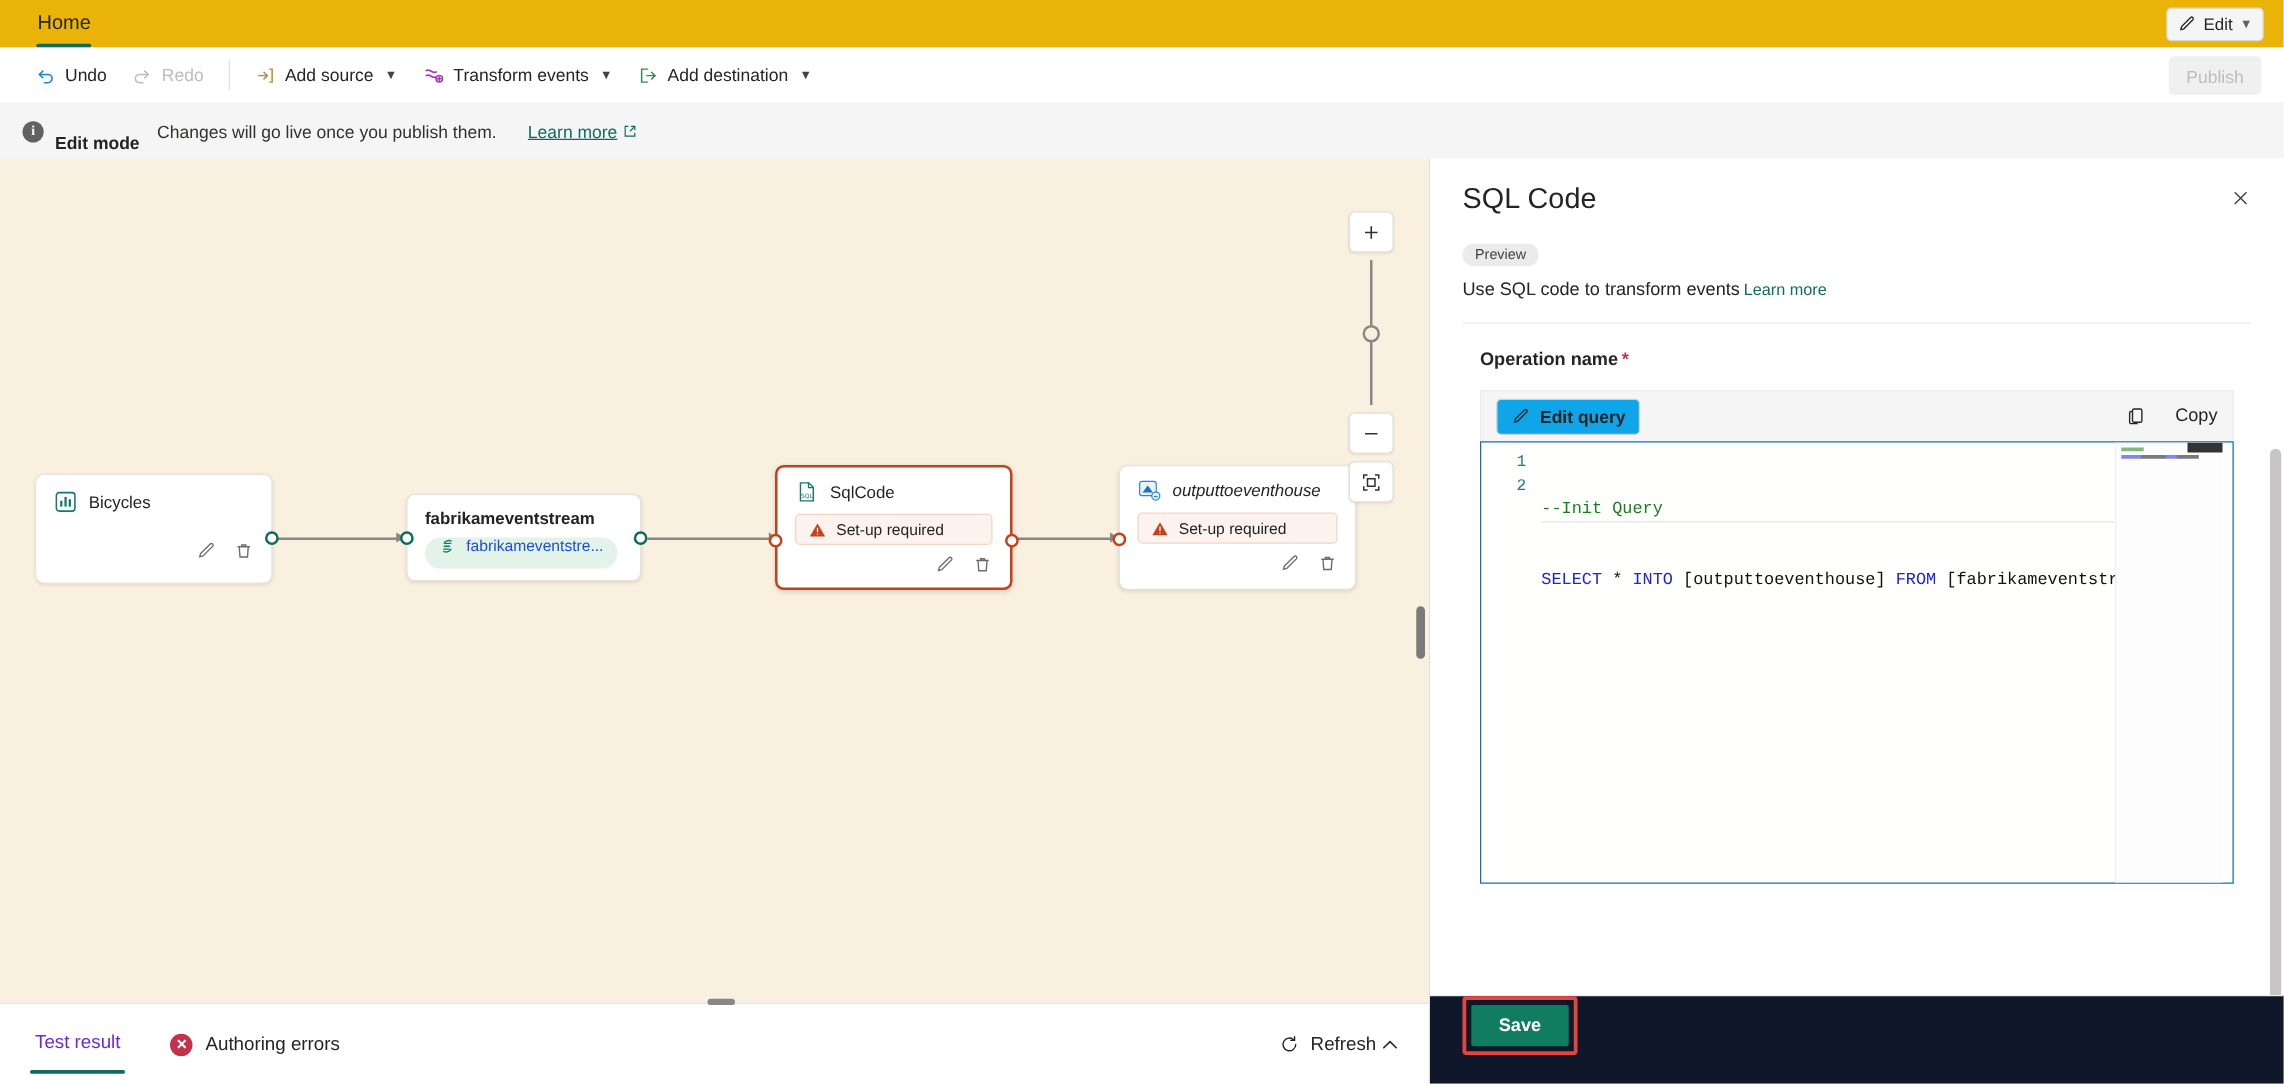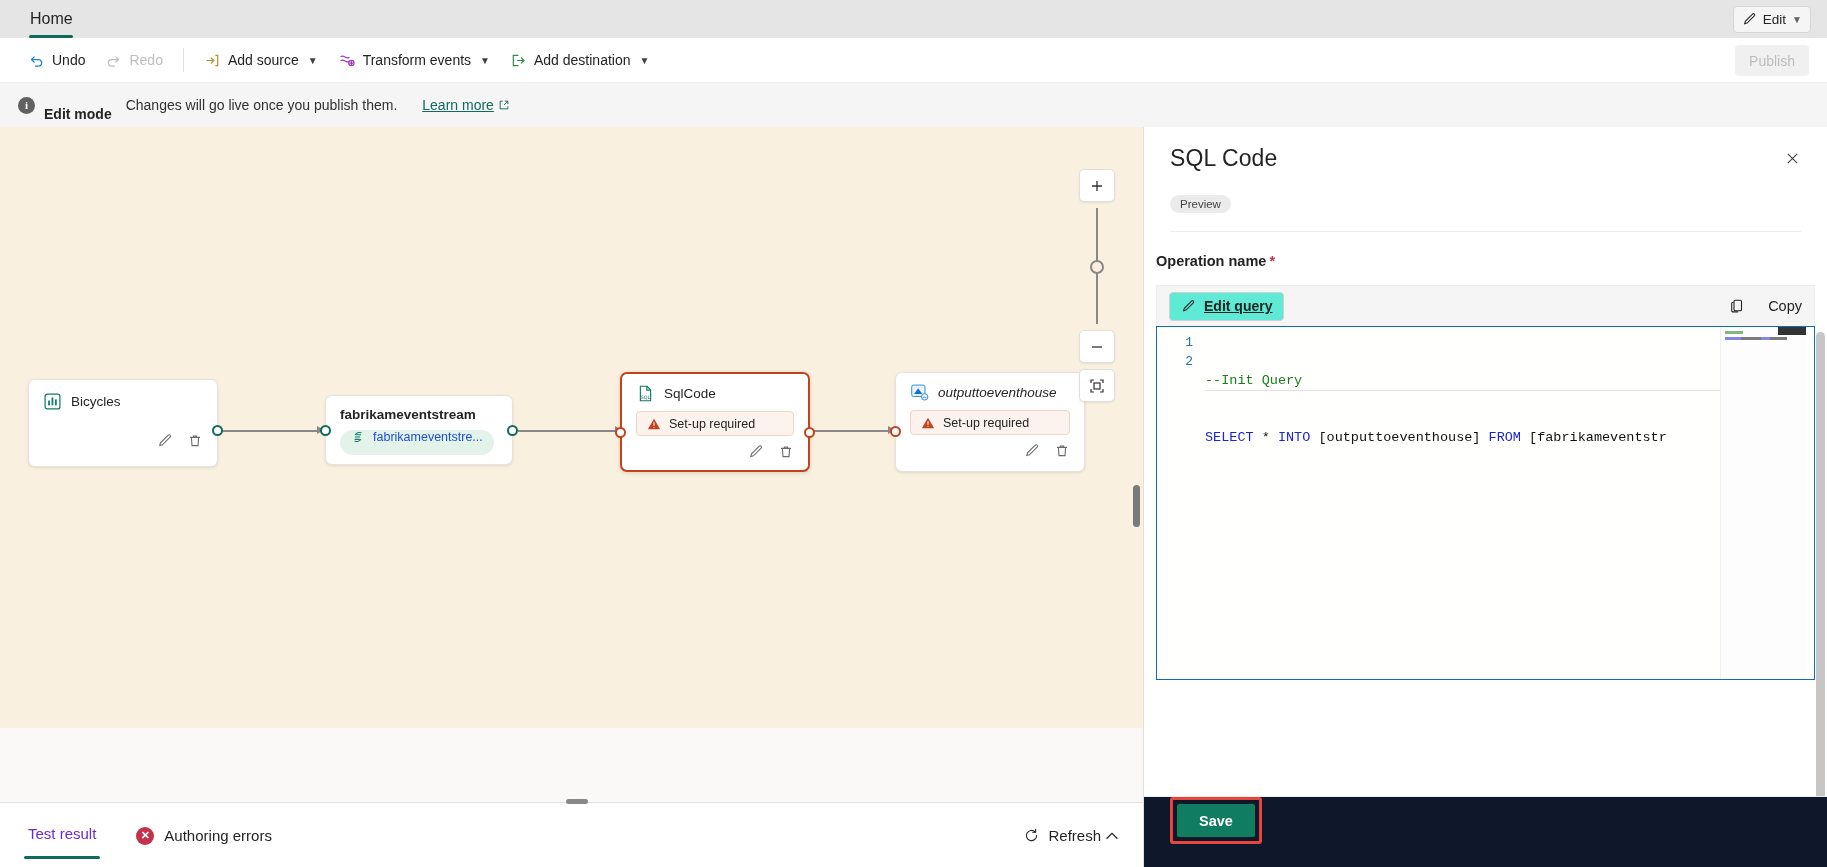--- a/index.html
+++ b/index.html
@@ -8,21 +8,21 @@
     font-family:"Liberation Sans", sans-serif;
     background:#ffffff;
     overflow:hidden;
     -webkit-font-smoothing:antialiased;
   }
   .app { position:relative; width:1827px; height:867px; background:#faf9f8; }
 
   
   .topbar {
     position:absolute; left:0; top:0; width:1827px; height:38px;
-    background:#e5e5e5; display:flex; align-items:flex-end;
+    background:#eab308; display:flex; align-items:flex-end;
   }
   .tab-home {
     margin-left:24px; height:38px; display:flex; flex-direction:column;
     justify-content:flex-end; align-items:center; cursor:pointer;
   }
   .tab-home .lbl { font-size:16px; color:#242424; padding:0 6px 7px 6px; }
   .tab-home .underline { width:44px; height:3px; background:#0f6b5c; border-radius:2px; }
   .edit-btn {
     position:absolute; right:16px; top:6px; height:27px;
     display:flex; align-items:center; gap:6px;
@@ -63,21 +63,21 @@
   }
   .infobar .strong { font-weight:bold;margin-top:17px; }
   .infobar .muted { color:#323130; margin-left:5px;}
   .infobar .lm {
     margin-left:16px; color:#0f6b5c; text-decoration:underline; cursor:pointer;
     display:flex; align-items:center; gap:4px;
   }
 
   
   .canvas {
-    position:absolute; left:0; top:127px; width:1143px; height:601px;
+    position:absolute; left:0; top:127px; width:1143px; height:675px;
     background:#faf0df; overflow:hidden;
   }
   .canvas-scrollbar {
     position:absolute; right:3px; top:358px; width:7px; height:42px;
     background:#7a7a7a; border-radius:4px; cursor:pointer;
   }
 
   
   .node {
     position:absolute; background:#ffffff; border:1px solid #e6e3de;
@@ -166,36 +166,36 @@
     color:#424242; font-size:17px;
   }
   .preview-badge {
     display:inline-block; margin-top:23px; padding:3px 10px; border-radius:11px;
     background:#ebebeb; color:#424242; font-size:11.5px;
   }
   .panel-sub { margin-top:11px; font-size:14.5px; color:#242424; }
   .panel-sub .lm { color:#0f6b5c; font-size:13px; cursor:pointer; margin-left:3px;}
   .panel-divider { margin-top:18px; height:1px; background:#ededed; }
 
-  .panel-body { flex:1; padding:0 12px; position:relative; overflow:hidden; }
+  .panel-body { flex:1; padding:0 40px; position:relative; overflow:hidden; }
   .field-label { margin-top:21px; font-size:14.5px; color:#242424; font-weight:bold; }
   .req { color:#c4314b; margin-left:3px; }
   .txtinput {
     margin-top:8px; width:100%; height:32px; border:1px solid #a19f9d; border-radius:4px;
     padding:0 10px; font-size:14.5px; color:#242424; font-family:"Liberation Sans", sans-serif;
     background:#fff; outline:none;
   }
   .editor-toolbar {
     margin-top:16px; height:41px; background:#f5f5f5; border:1px solid #ededed;
     border-bottom:none; display:flex; align-items:center; padding:0 12px; position:relative;
   }
   .eq-btn {
     display:flex; align-items:center; gap:8px; height:29px; padding:0 11px;
-    background:#5eead4; border:1px solid #d1d1d1; border-radius:4px;
-    font-size:14px; font-weight:bold; color:#242424; cursor:pointer;text-decoration:underline;
+    background:#0ea5e9; border:1px solid #d1d1d1; border-radius:4px;
+    font-size:14px; font-weight:bold; color:#242424; cursor:pointer;
   }
   .copy-btn {
     position:absolute; right:12px; display:flex; align-items:center; gap:23px;
     font-size:14.5px; color:#242424; cursor:pointer;
   }
   .code-area {
     position:relative; height:354px; border:1px solid #0f6cbd; background:#fffffe;
     overflow:hidden; display:flex;
   }
   .gutter {
@@ -527,20 +527,23 @@
 
   <div class="panel">
     <div class="panel-head">
       <div class="panel-title">SQL Code</div>
       <div class="panel-close">
         <svg width="15" height="15" viewBox="0 0 16 16" stroke="#424242" stroke-width="1.2">
             <path d="M3 3l10 10M13 3 3 13"></path>
           </svg>
       </div>
       <div><span class="preview-badge">Preview</span></div>
+      <div class="panel-sub">
+        <span>Use SQL code to transform events</span><span class="lm">Learn more</span>
+      </div>
       <div class="panel-divider"></div>
     </div>
 
     <div class="panel-body">
       <div class="field-label">
         <span>Operation name</span><span class="req">*</span>
       </div>
 
       <div class="editor-toolbar">
         <div class="eq-btn">

